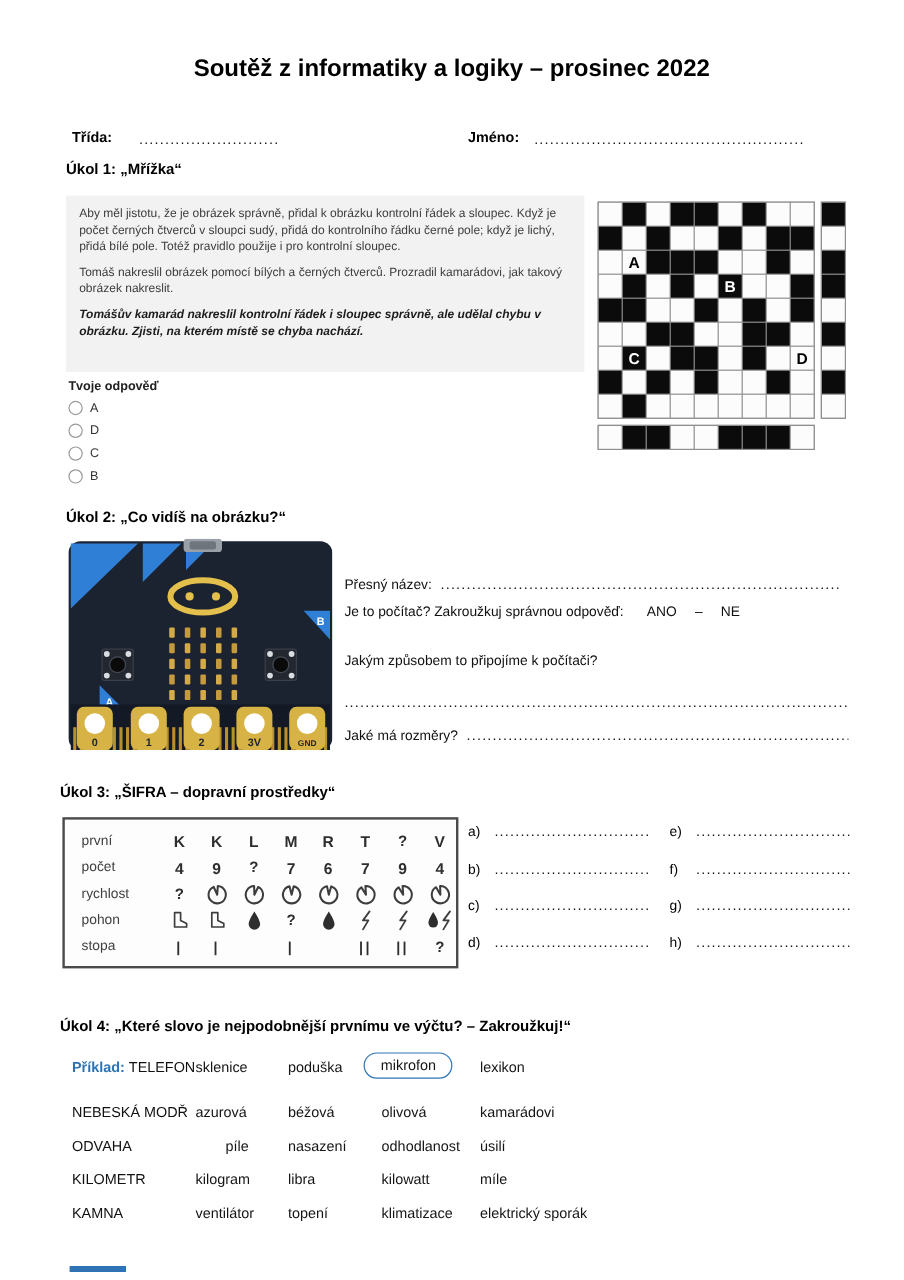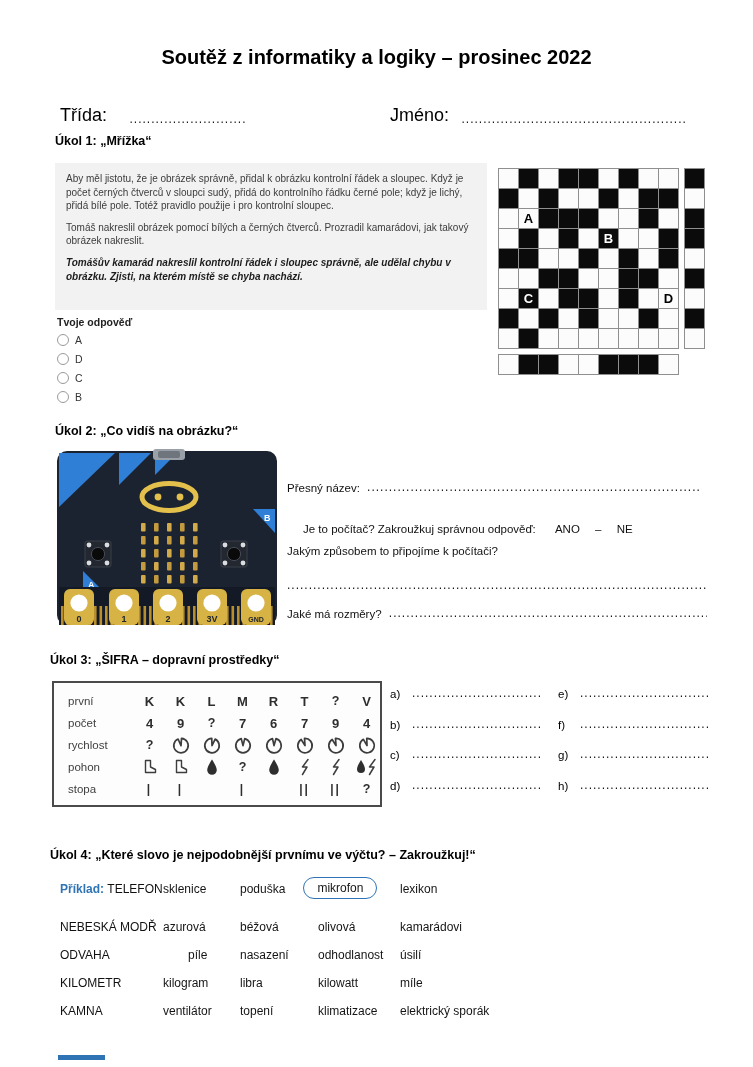--- a/index.html
+++ b/index.html
@@ -1,20 +1,20 @@
 <!DOCTYPE html>
 <html><head>
 <meta charset="utf-8">
 <style>
   html,body{margin:0;padding:0;background:#fff;}
   #page{position:relative;width:753px;height:1067px;background:#fff;overflow:hidden;
         font-family:"Liberation Sans",sans-serif;color:#000;}
   .abs{position:absolute;}
   .title{top:46px;left:0;right:0;text-align:center;font-size:20px;font-weight:bold;}
-  .hdr-label{font-weight:normal;font-size:18px;}
+  .hdr-label{font-weight:bold;font-size:12px;}
   .dots{font-size:12px;letter-spacing:1px;color:#111;display:inline-block;overflow:hidden;
         white-space:nowrap;vertical-align:bottom;}
   .task-heading{font-weight:bold;font-size:12.5px;}
   
   .graybox{left:55px;top:163px;width:432px;height:147px;background:#f2f2f2;
            box-sizing:border-box;padding:9px 11px;font-size:10px;line-height:1.36;color:#3c3c3c;}
   .graybox p{margin:0 0 8px 0;}
   .graybox p.bold{font-weight:bold;color:#1c1c1c;margin-bottom:0;font-style:italic;}
   .answer-label{left:57px;top:316px;font-weight:bold;font-size:10.5px;color:#222;}
   #radio-list{left:57px;top:330px;}
@@ -318,21 +318,21 @@
              <text x="155" y="172.5" text-anchor="middle" font-family="Liberation Sans, sans-serif" font-size="9" font-weight="bold" fill="#20242c">3V</text>
         <rect x="184" y="140" width="30" height="36" rx="6" fill="#d7b345"></rect>
              <circle cx="199" cy="154" r="8.6" fill="#ffffff"></circle>
              <text x="199" y="172.5" text-anchor="middle" font-family="Liberation Sans, sans-serif" font-size="7" font-weight="bold" fill="#20242c">GND</text>
   </svg></div>
 
   <div class="abs q" style="left:287px;top:480px;">
     <span>Přesný název:</span>
     <span class="dots" style="width:332px;margin-left:4px;">....................................................................................</span>
   </div>
-  <div class="abs q" style="left:287px;top:523px;margin-left:16px;">
+  <div class="abs q" style="left:287px;top:504px;">
     <span>Je to počítač? Zakroužkuj správnou odpověď:</span>
     <span style="margin-left:16px;">ANO</span>
     <span style="margin:0 12px;">–</span>
     <span>NE</span>
   </div>
   <div class="abs q" style="left:287px;top:545px;">Jakým způsobem to připojíme k počítači?</div>
   <div class="abs" style="left:287px;top:574px;">
     <span class="dots" style="width:420px;">..........................................................................................................</span>
   </div>
   <div class="abs q" style="left:287px;top:606px;">

